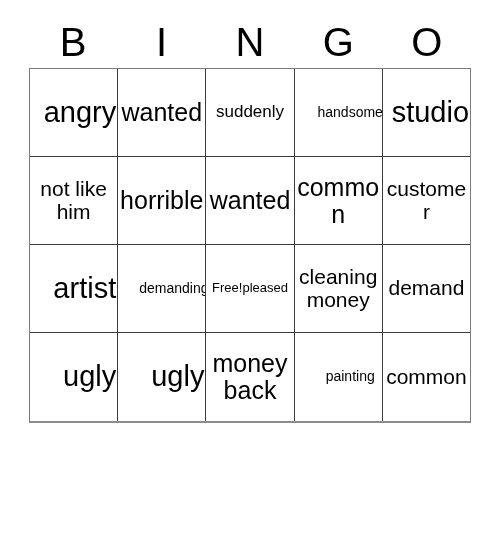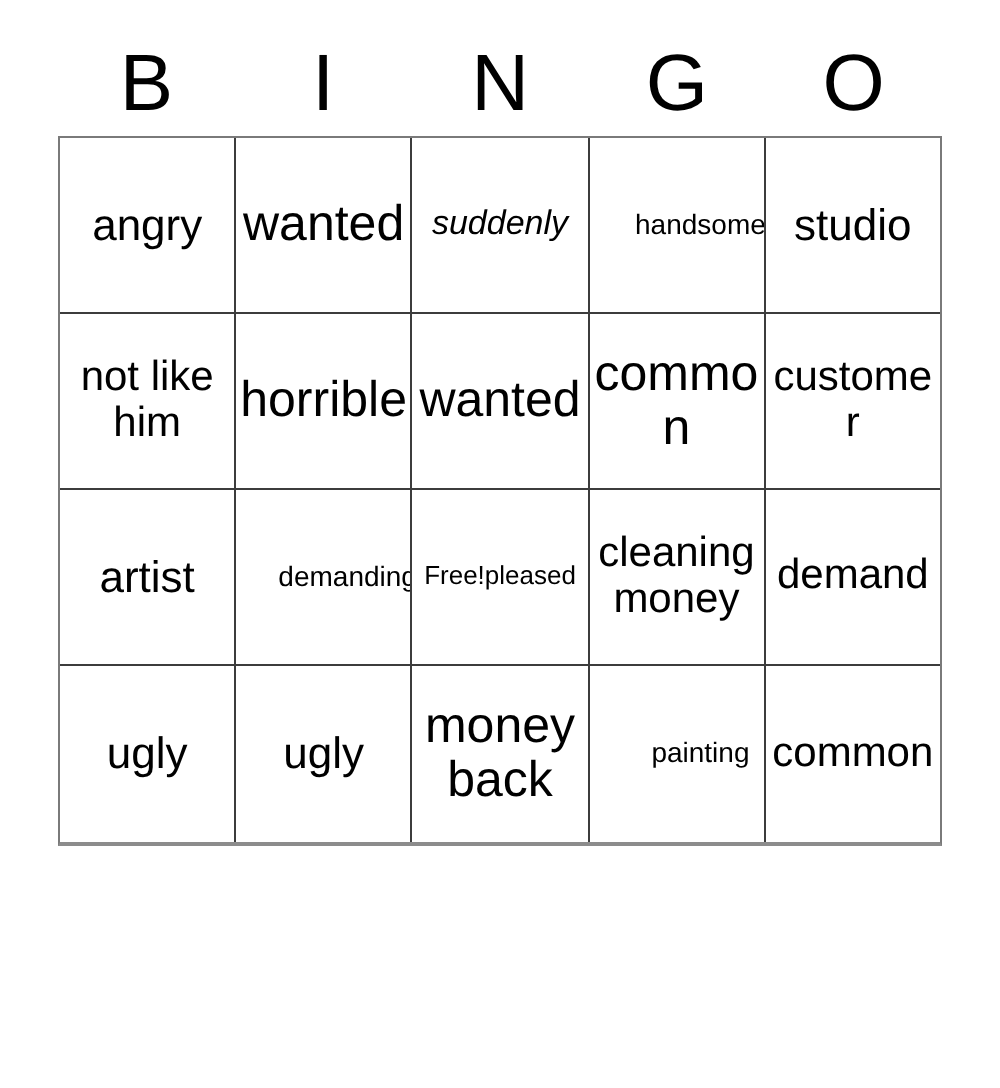--- a/index.html
+++ b/index.html
@@ -77,24 +77,24 @@
   }
   .cell-text {
     display: block;
     width: 100%;
     line-height: 1.08;
     color: #000000;
     word-wrap: break-word;
   }
 
   
-  .fs-xl   { font-size: 22px; }
+  .fs-xl   { font-size: 29px; text-align: right; }
   .fs-lg   { font-size: 25px; }
   .fs-md   { font-size: 21px; }
-  .fs-sm   { font-size: 17px; font-style: italic; }
+  .fs-sm   { font-size: 17px; }
   .fs-xs   { font-size: 14px; padding-left: 24px; }
   .fs-xxs  { font-size: 13px; }
 </style>
 </head>
 <body>
 
 <div id="card">
 
   <div id="header-row">
     <div class="header-letter">B</div>

